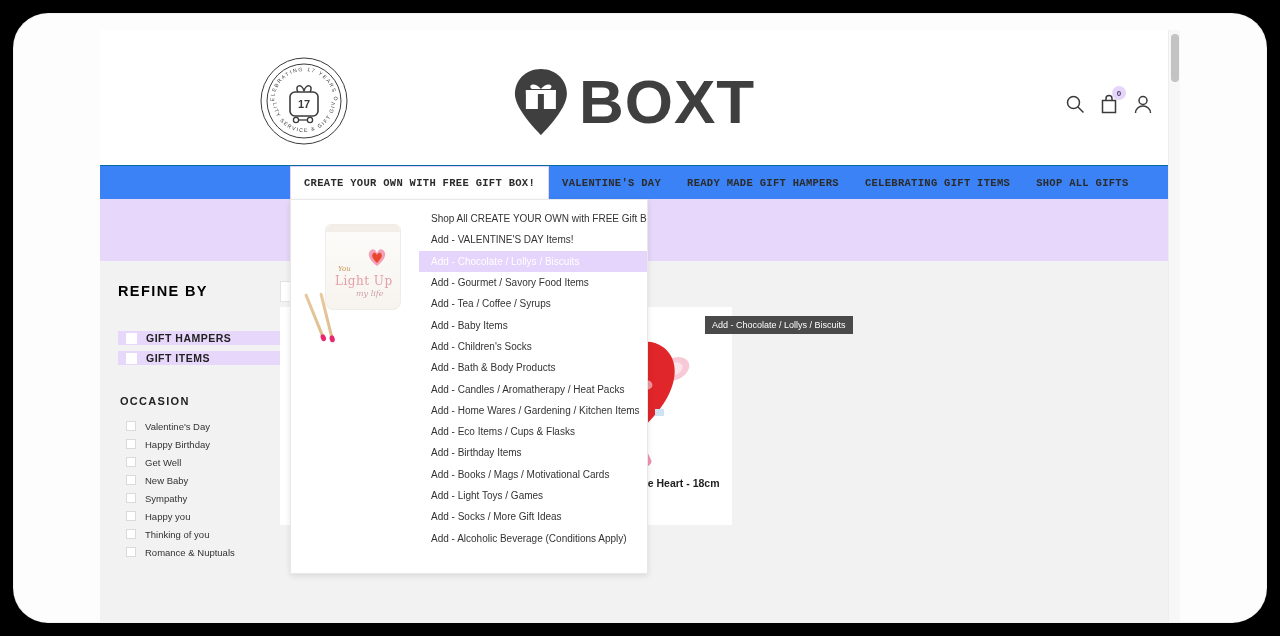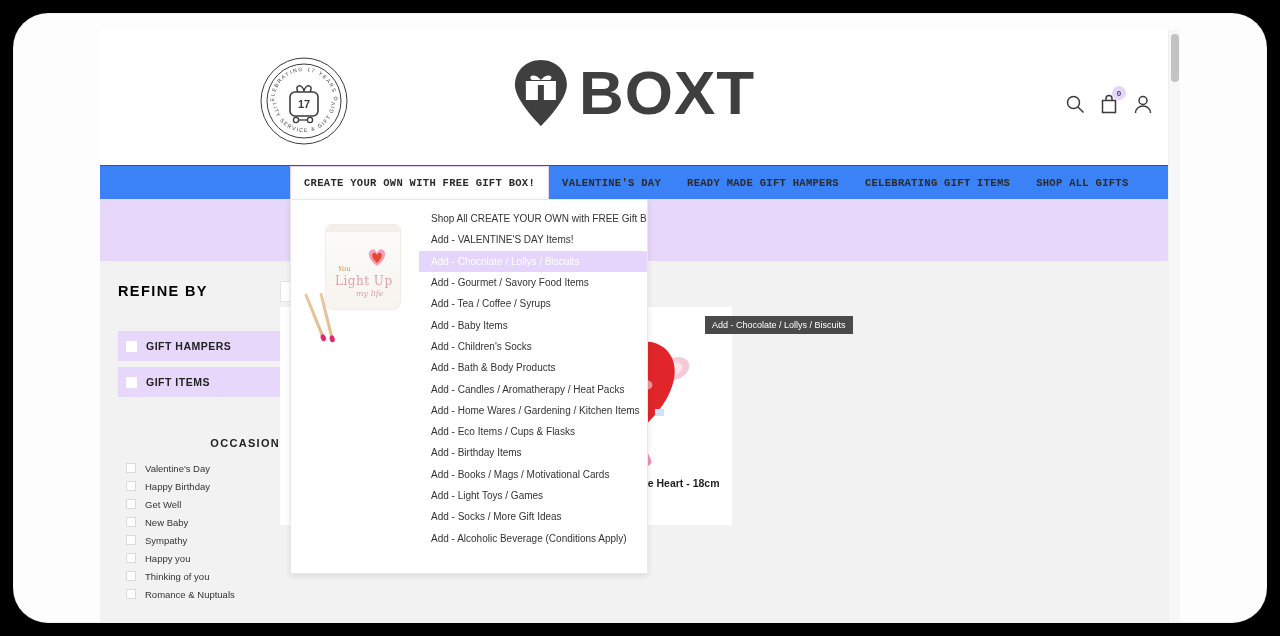--- a/index.html
+++ b/index.html
@@ -48,21 +48,21 @@
   #site-header {
     position: relative;
     height: 135px;
     background: #ffffff;
   }
   #badge-logo {
     position: absolute; left: 160px; top: 27px;
     width: 88px; height: 88px;
   }
   #brand-logo {
-    position: absolute; left: 50%; top: 29px;
+    position: absolute; left: 50%; top: 38px;
     transform: translateX(-50%);
     display: flex; align-items: center; gap: 10px;
   }
   #brand-wordmark {
     font-size: 62px; font-weight: 700; color: #3f3f3f;
     letter-spacing: 1px; line-height: 1;
     font-family: "Liberation Sans", sans-serif;
   }
   #header-actions {
     position: absolute; right: 15px; top: 64px;
@@ -119,36 +119,36 @@
     padding: 22px 0 0 18px;
     flex: none;
   }
   #refine-title {
     font-size: 14.5px; font-weight: 700; color: #000000;
     letter-spacing: 1.4px; margin-bottom: 32px;
   }
   .cat-filter {
     display: flex; align-items: center; gap: 9px;
     background: #e7d7fa;
-    height: 30px;
+    height: 14px;
     margin-bottom: 6px;
     padding-left: 8px;
     cursor: pointer;
   }
   .cat-filter .cb {
     width: 11px; height: 11px; background: #ffffff; border: 1px solid #ffffff;
     flex: none;
   }
   .cat-filter .lbl {
     font-size: 10.5px; font-weight: 700; color: #222; letter-spacing: .5px;
     white-space: nowrap;
   }
   #occasion-title {
     font-size: 11px; font-weight: 700; color: #222;
-    letter-spacing: 1.3px; margin: 40px 0 10px 2px; text-align: right;
+    letter-spacing: 1.3px; margin: 30px 0 10px 2px;
   }
   .occ-filter {
     display: flex; align-items: center; gap: 9px;
     height: 18px; padding-left: 8px; cursor: pointer;
   }
   .occ-filter .cb {
     width: 10px; height: 10px; background: #ffffff; border: 1px solid #dadada;
     flex: none;
   }
   .occ-filter .lbl {

